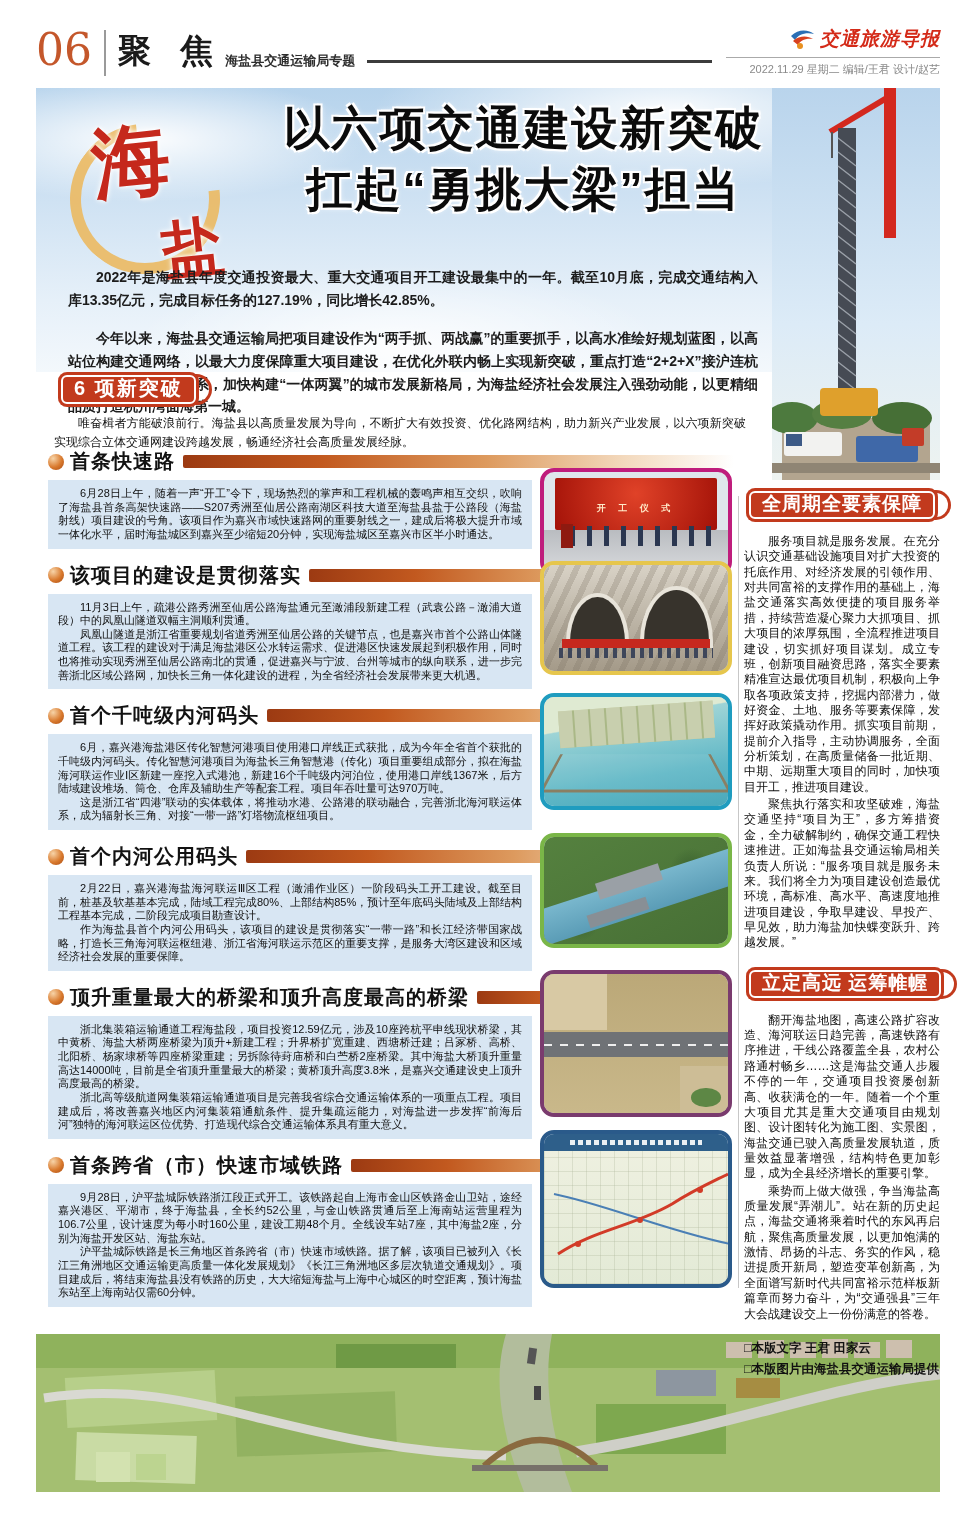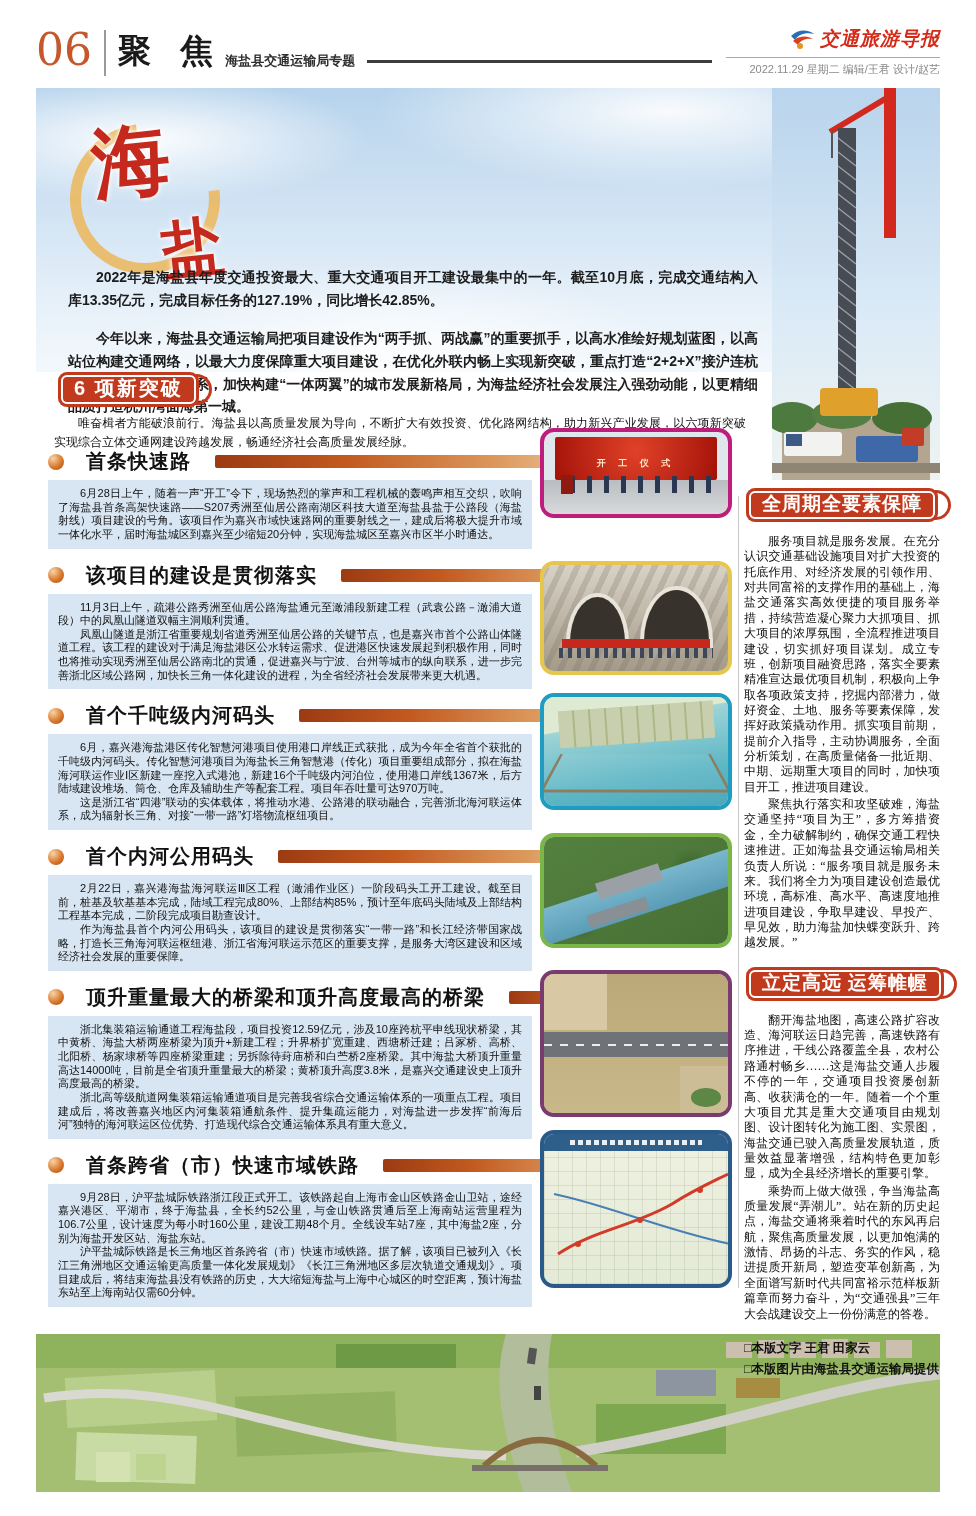--- a/index.html
+++ b/index.html
@@ -47,32 +47,32 @@
     padding:3px 16px 5px;border-radius:9px;box-shadow:inset 0 0 0 3px #c23a1d, inset 0 0 0 5px #ffffff;white-space:nowrap;}
   .red-banner::after{content:"";position:absolute;right:-13px;top:2px;bottom:2px;width:15px;
     border:3px solid #c23a1d;border-left:none;border-radius:0 16px 16px 0;}
   .banner6{position:absolute;top:372px;left:58px;font-size:20px;letter-spacing:2px;}
   .lead{position:absolute;top:410px;left:50px;width:700px;font-size:12px;line-height:1.55;color:#111;}
   .lead p{margin:4px;text-indent:2em;text-align:justify;}
 
   
   .leftcol{position:absolute;top:448px;left:48px;width:686px;height:884px;overflow:hidden;z-index:1;}
   .section{margin-bottom:13px;}
-  .sec-header{display:flex;align-items:center;margin-bottom:5px;gap:16px;}
+  .sec-header{display:flex;align-items:center;margin-bottom:5px;}
   .bullet{width:16px;height:16px;border-radius:50%;flex:0 0 16px;margin-right:6px;
     background:radial-gradient(circle at 32% 28%, #f7d4a8, #d97a2e 55%, #a84a12);}
   .sec-title{font-size:20px;font-weight:900;color:#121212;letter-spacing:1px;white-space:nowrap;}
   .sec-bar{flex:1;height:13px;margin-left:8px;border-radius:2px;
     background:linear-gradient(90deg,#9c3a12,#c2591f 25%,#dd9a5e 55%,#f3d9bd 80%,rgba(247,230,214,0));}
   .sec-body{width:484px;background:#d8e6f3;padding:7px 10px;font-size:11px;line-height:1.24;color:#101010;}
   .sec-body p{margin:0;text-indent:2em;text-align:justify;}
 
   
   .photo{position:absolute;left:540px;width:192px;border-radius:14px;overflow:hidden;z-index:2;background:#dfe7ec;}
-  .p1{top:428px;height:90px;border:4px solid #bf1d7c;}
+  .p1{top:468px;height:108px;border:4px solid #bf1d7c;}
   .p2{top:561px;height:114px;border:4px solid #e6c64d;}
   .p3{top:693px;height:117px;border:4px solid #1f9cbf;}
   .p4{top:833px;height:115px;border:4px solid #7ab648;}
   .p5{top:970px;height:147px;border:4px solid #7a3b6e;}
   .p6{top:1130px;height:158px;border:4px solid #2a5a8a;}
   .photo .inner{position:absolute;inset:0;}
   
   .ph-backdrop{position:absolute;left:6%;right:6%;top:6%;height:52%;background:radial-gradient(circle at 50% 30%,#e04228,#a31208);border-radius:2px;}
   .ph-backdrop .t{position:absolute;left:0;right:0;top:46%;text-align:center;color:#ffe9c8;font-size:9px;letter-spacing:5px;font-weight:bold;}
   .ph-floor{position:absolute;left:0;right:0;bottom:0;height:42%;background:linear-gradient(#b9bcc0,#d8dadd);}
@@ -113,21 +113,21 @@
   .ph-maphead{position:absolute;left:0;right:0;top:0;height:17px;background:#2e5f8a;}
   .ph-maphead::after{content:"";position:absolute;left:14%;right:14%;top:6px;height:5px;
     background:repeating-linear-gradient(90deg,rgba(255,255,255,.9) 0 5px,rgba(0,0,0,0) 5px 8px);}
   .ph-map{position:absolute;left:0;right:0;top:17px;bottom:0;background:
     repeating-linear-gradient(0deg,rgba(160,170,140,.25) 0 1px,rgba(0,0,0,0) 1px 14px),
     repeating-linear-gradient(90deg,rgba(160,170,140,.25) 0 1px,rgba(0,0,0,0) 1px 14px),
     linear-gradient(#eef0e0,#e3ead6);}
 
   
   .divider{position:absolute;left:738px;top:496px;width:1px;height:792px;background:#c7c7c7;}
-  .sidebar{position:absolute;left:744px;top:488px;width:196px;z-index:1;font-family:Liberation Serif, serif;}
+  .sidebar{position:absolute;left:744px;top:488px;width:196px;z-index:1;}
   .sb-banner{font-size:19px;letter-spacing:1px;margin:0 0 12px 2px;}
   .sb-body{font-size:12px;line-height:1.28;color:#0e0e0e;margin-bottom:16px;}
   .sb-body p{margin:0 0 2px;text-indent:2em;text-align:justify;}
   .credits{font-size:12.5px;font-weight:bold;color:#111;line-height:1.7;margin-top:10px;}
 
   
   .bottom-photo{position:absolute;left:36px;top:1334px;width:904px;height:158px;overflow:hidden;}
 </style>
 </head>
 <body>
@@ -152,20 +152,24 @@
       <div class="thin"></div>
       <div class="dateline">2022.11.29 星期二 编辑/王君 设计/赵艺</div>
     </div>
   </div>
 
   <div class="hero">
     <div class="seal">
       <div class="seal-ring"></div>
       <div class="seal-ch c1">海</div>
       <div class="seal-ch c2">盐</div>
+    </div>
+    <div class="headline">
+      <div>以六项交通建设新突破</div>
+      <div>扛起“勇挑大梁”担当</div>
     </div>
     <div class="intro">
       <p>2022年是海盐县年度交通投资最大、重大交通项目开工建设最集中的一年。截至10月底，完成交通结构入库13.35亿元，完成目标任务的127.19%，同比增长42.85%。</p>
       <p>今年以来，海盐县交通运输局把项目建设作为“两手抓、两战赢”的重要抓手，以高水准绘好规划蓝图，以高站位构建交通网络，以最大力度保障重大项目建设，在优化外联内畅上实现新突破，重点打造“2+2+X”接沪连杭融嘉现代综合交通体系，加快构建“一体两翼”的城市发展新格局，为海盐经济社会发展注入强劲动能，以更精细品质打造杭州湾面海第一城。</p>
     </div>
   </div>
 
   <div class="crane">
     <svg width="168" height="392" viewBox="0 0 168 392">
       <defs>

